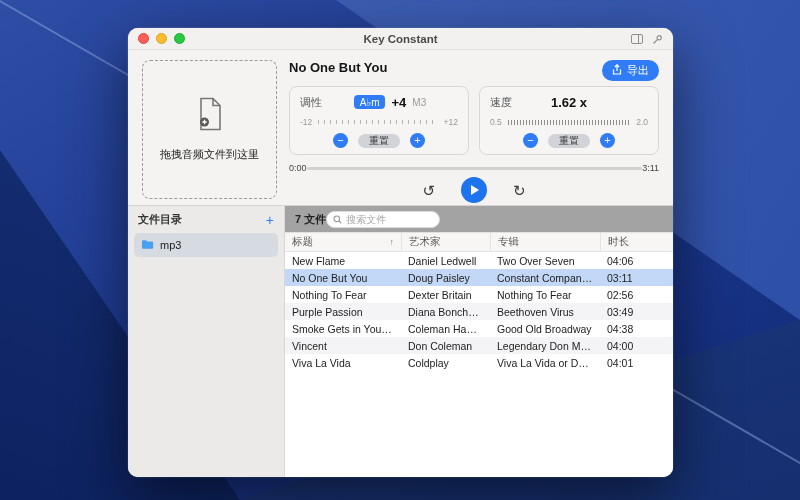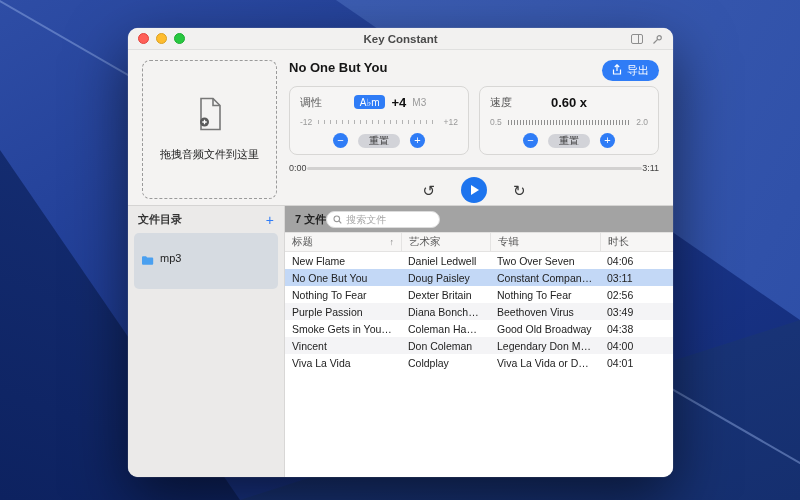--- a/index.html
+++ b/index.html
@@ -73,21 +73,21 @@
   .play-btn { width:26px; height:26px; border-radius:50%; background:#1d74ee; border:none;
     display:flex; align-items:center; justify-content:center; cursor:pointer; }
   .play-tri { width:0; height:0; border-left:8px solid #fff; border-top:5px solid transparent; border-bottom:5px solid transparent; margin-left:2px; }
 
   
   .bottom-section { display:flex; height:272px; border-top:1px solid #d5d4d3; }
   .sidebar { width:157px; background:#ebeae9; border-right:1px solid #d8d7d6; }
   .sb-header { display:flex; align-items:center; justify-content:space-between; padding:6px 10px 5px; }
   .sb-title { font-size:11px; font-weight:700; color:#333; }
   .sb-plus { color:#2f7cf6; font-size:14px; line-height:1; background:none; border:none; cursor:pointer; }
-  .sb-item { margin:1px 6px; padding:19px 7px; background:#d6dbe1; border-radius:5px; display:flex; gap:6px; cursor:pointer; }
+  .sb-item { margin:1px 6px; padding:3px 7px; background:#d6dbe1; border-radius:5px; display:flex; align-items:center; gap:6px; cursor:pointer; }
   .sb-item-label { font-size:11px; color:#222; }
 
   .main { flex:1; display:flex; flex-direction:column; background:#fff; min-width:0; }
   .toolbar { height:27px; background:#a3a3a3; border-bottom:1px solid #e2e1e0;
     display:flex; align-items:center; justify-content:flex-start; padding:0 8px 0 10px; }
   .file-count { font-size:11px; font-weight:700; color:#222; }
   .search-box { width:114px; height:17px; background:#fff; border:1px solid #dcdcdc; border-radius:9px;
     display:flex; align-items:center; gap:4px; padding:0 6px; }
   .search-input { border:none; outline:none; flex:1; min-width:0; font-size:10px; background:transparent; color:#333; }
   .search-input::placeholder { color:#a6a6a6; }
@@ -191,21 +191,21 @@
           <div class="btn-row">
             <button class="circle-btn">−</button>
             <button class="reset-btn">重置</button>
             <button class="circle-btn">+</button>
           </div>
         </div>
 
         <div class="panel">
           <div class="panel-top">
             <span class="panel-label">速度</span>
-            <span class="speed-value">0.60 x</span>
+            <span class="speed-value">1.62 x</span>
             <span class="spacer"></span>
           </div>
           <div class="slider-row">
             <span class="slider-end">0.5</span>
             <div class="ticks speed"></div>
             <span class="slider-end">2.0</span>
           </div>
           <div class="btn-row">
             <button class="circle-btn">−</button>
             <button class="reset-btn">重置</button>

